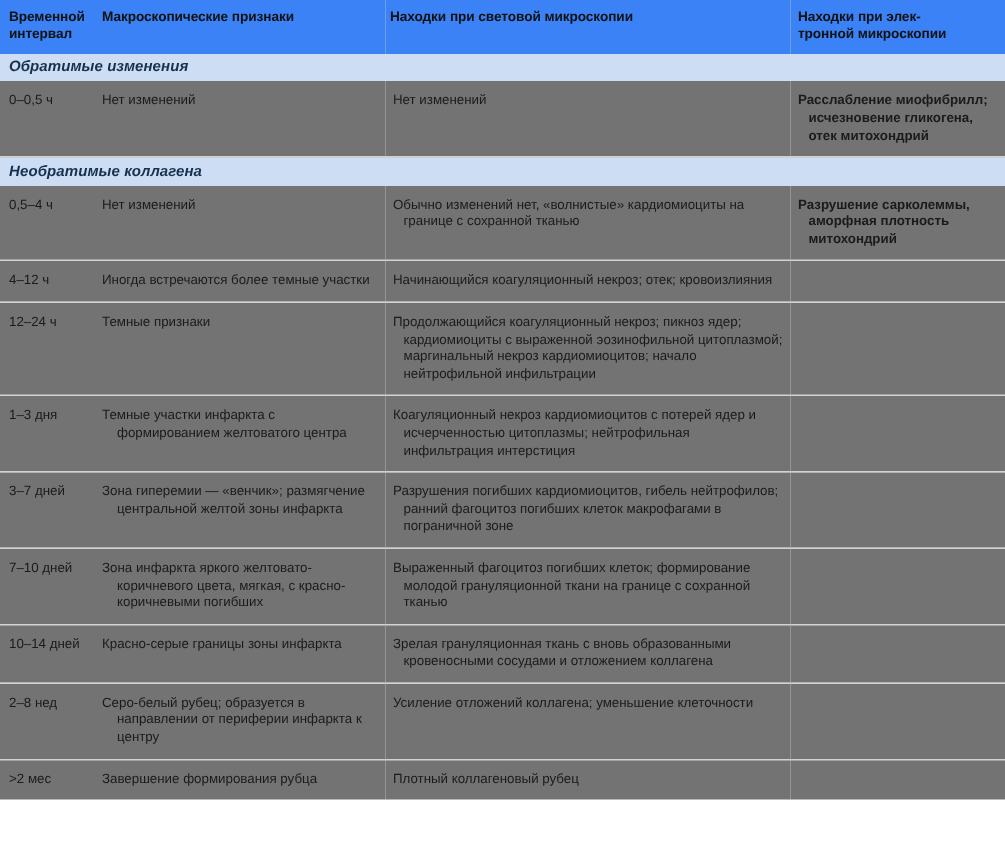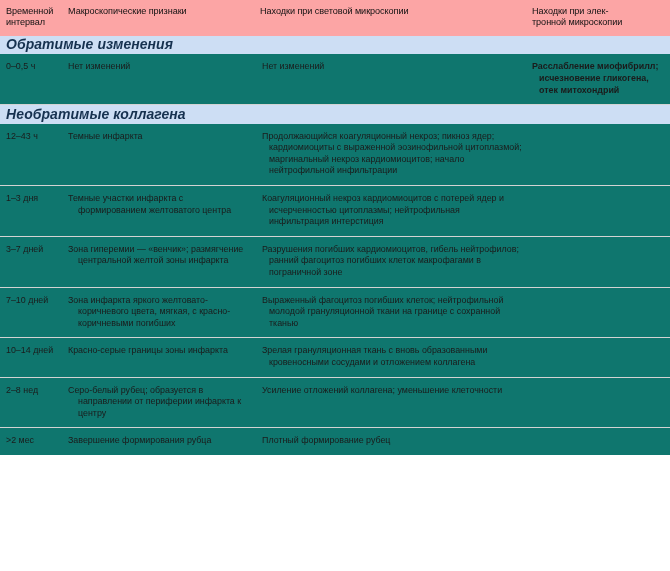--- a/index.html
+++ b/index.html
@@ -21,22 +21,22 @@
   table.morph-table {
     width: 670px;
     border-collapse: collapse;
     table-layout: fixed;
   }
   
   tr.head-row {
     background: #fdf09a;
   }
   tr.head-row td {
-    background: #fca5a5;
-    font-weight: normal;
+    background: #3b82f6;
+    font-weight: bold;
     font-size: 9.1px;
     line-height: 11.4px;
     color: #111111;
     vertical-align: top;
     padding: 6px 6px 7px 0;
     letter-spacing: -0.05px;
   }
   td.c1 { width: 62px;  padding-left: 6px;  }
   td.c2 { width: 195px; padding-left: 6px;  }
   td.c3 { width: 270px; padding-left: 5px;  }
@@ -45,38 +45,38 @@
   tr.head-row td.c1 { padding-left: 6px; }
   tr.head-row td.c2 { padding-left: 6px; }
   tr.head-row td.c3 { padding-left: 3px; }
   tr.head-row td.c4 { padding-left: 5px; padding-right: 4px; }
 
   
   tr.section-row td {
     background: #cddef4;
     font-style: italic;
     font-weight: bold;
-    font-size: 14px;
+    font-size: 10px;
     line-height: 11px;
     color: #16314f;
     padding: 3.5px 0 4px 6px;
     letter-spacing: 0.05px;
   }
 
   
   tr.data-row td {
     font-size: 8.9px;
     line-height: 11.6px;
     color: #1b1b1b;
     vertical-align: top;
     padding-top: 7px;
     padding-bottom: 8px;
     padding-right: 5px;
     border-bottom: 1px solid #d3d3d3;
-    background: #0f766e;
+    background: #737373;
   }
   tr.data-row.no-rule td { border-bottom: none; }
 
   
   .hang {
     display: block;
     padding-left: 10px;
     text-indent: -10px;
   }
   .hang-sm {
@@ -134,28 +134,56 @@
           </td>
         <td class="c4">
             <span class="hang-sm">Расслабление миофибрилл; исчезновение гликогена, отек митохондрий</span>
           </td>
       </tr>
 
       <tr class="section-row">
         <td colspan="4">Необратимые коллагена</td>
       </tr>
 
-
-
-      <tr class="data-row">
-        <td class="c1">
-            <span class="plain">12–43 ч</span>
-          </td>
-        <td class="c2">
-            <span class="hang">Темные инфаркта</span>
+      <tr class="data-row">
+        <td class="c1">
+            <span class="plain">0,5–4 ч</span>
+          </td>
+        <td class="c2">
+            <span class="hang">Нет изменений</span>
+          </td>
+        <td class="c3">
+            <span class="hang-sm">Обычно изменений нет, «волнистые» кардиомиоциты на границе с сохранной тканью</span>
+          </td>
+        <td class="c4">
+            <span class="hang-sm">Разрушение сарколеммы, аморфная плотность митохондрий</span>
+          </td>
+      </tr>
+
+      <tr class="data-row">
+        <td class="c1">
+            <span class="plain">4–12 ч</span>
+          </td>
+        <td class="c2">
+            <span class="hang">Иногда встречаются более темные участки</span>
+          </td>
+        <td class="c3">
+            <span class="hang-sm">Начинающийся коагуляционный некроз; отек; кровоизлияния</span>
+          </td>
+        <td class="c4">
+            <span class="hang-sm"></span>
+          </td>
+      </tr>
+
+      <tr class="data-row">
+        <td class="c1">
+            <span class="plain">12–24 ч</span>
+          </td>
+        <td class="c2">
+            <span class="hang">Темные признаки</span>
           </td>
         <td class="c3">
             <span class="hang-sm">Продолжающийся коагуляционный некроз; пикноз ядер; кардиомиоциты с выраженной эозинофильной цитоплазмой; маргинальный некроз кардиомиоцитов; начало нейтрофильной инфильтрации</span>
           </td>
         <td class="c4">
             <span class="hang-sm"></span>
           </td>
       </tr>
 
       <tr class="data-row">
@@ -189,21 +217,21 @@
       </tr>
 
       <tr class="data-row">
         <td class="c1">
             <span class="plain">7–10 дней</span>
           </td>
         <td class="c2">
             <span class="hang">Зона инфаркта яркого желтовато-коричневого цвета, мягкая, с красно-коричневыми погибших</span>
           </td>
         <td class="c3">
-            <span class="hang-sm">Выраженный фагоцитоз погибших клеток; нейтрофильной молодой грануляционной ткани на границе с сохранной тканью</span>
+            <span class="hang-sm">Выраженный фагоцитоз погибших клеток; формирование молодой грануляционной ткани на границе с сохранной тканью</span>
           </td>
         <td class="c4">
             <span class="hang-sm"></span>
           </td>
       </tr>
 
       <tr class="data-row">
         <td class="c1">
             <span class="plain">10–14 дней</span>
           </td>
@@ -234,21 +262,21 @@
       </tr>
 
       <tr class="data-row no-rule">
         <td class="c1">
             <span class="plain">&gt;2 мес</span>
           </td>
         <td class="c2">
             <span class="hang">Завершение формирования рубца</span>
           </td>
         <td class="c3">
-            <span class="hang-sm">Плотный формирование рубец</span>
+            <span class="hang-sm">Плотный коллагеновый рубец</span>
           </td>
         <td class="c4">
             <span class="hang-sm"></span>
           </td>
       </tr>
 
     </tbody>
   </table>
 </div>
 

